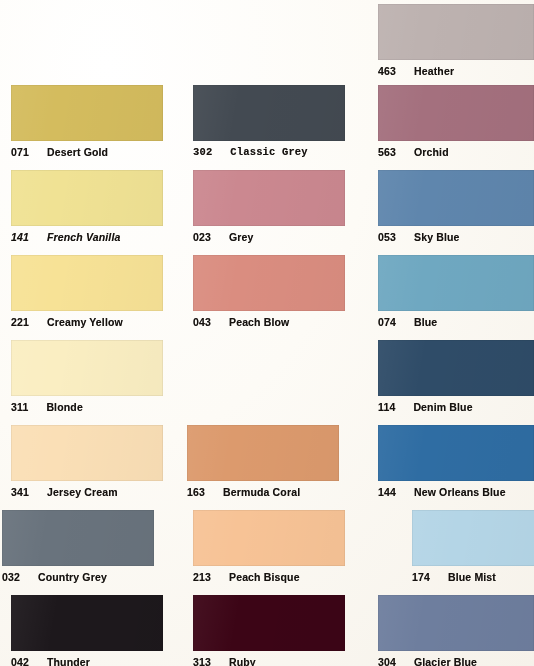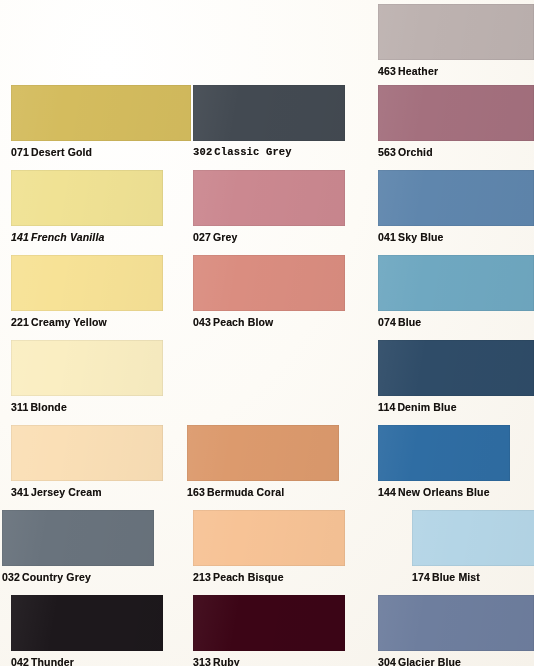--- a/index.html
+++ b/index.html
@@ -56,30 +56,30 @@
     margin-top: 5px;
     font-size: 10.5px;
     font-weight: bold;
     color: #16120f;
     letter-spacing: 0.15px;
     white-space: nowrap;
     line-height: 13px;
     text-shadow: 0 0 0.6px rgba(0,0,0,0.45);
   }
   .swatch-code {
-    margin-right: 2px;
+    margin-right: 18px;
   }
 </style>
 </head>
 <body>
 
 <div id="paper-texture"></div>
 
 <div id="chart">
-    <div class="swatch-cell" style="left: 11px; top: 85px; width: 180px;">
+    <div class="swatch-cell" style="left: 11px; top: 85px; width: 152px;">
       <div class="swatch-chip" style="height: 56px; background-color: rgb(212, 188, 94);"></div>
       <div class="swatch-label"><span class="swatch-code">071</span><span class="swatch-name">Desert Gold</span></div>
     </div>
     <div class="swatch-cell" style="left: 11px; top: 170px; width: 152px; font-style: italic;">
       <div class="swatch-chip" style="height: 56px; background-color: rgb(240, 226, 148);"></div>
       <div class="swatch-label"><span class="swatch-code">141</span><span class="swatch-name">French Vanilla</span></div>
     </div>
     <div class="swatch-cell" style="left: 11px; top: 255px; width: 152px;">
       <div class="swatch-chip" style="height: 56px; background-color: rgb(247, 226, 150);"></div>
       <div class="swatch-label"><span class="swatch-code">221</span><span class="swatch-name">Creamy Yellow</span></div>
@@ -99,21 +99,21 @@
     <div class="swatch-cell" style="left: 11px; top: 595px; width: 152px;">
       <div class="swatch-chip" style="height: 56px; background-color: rgb(29, 24, 28);"></div>
       <div class="swatch-label"><span class="swatch-code">042</span><span class="swatch-name">Thunder</span></div>
     </div>
     <div class="swatch-cell" style="left: 193px; top: 85px; width: 152px; font-family: Liberation Mono, monospace;">
       <div class="swatch-chip" style="height: 56px; background-color: rgb(67, 74, 82);"></div>
       <div class="swatch-label"><span class="swatch-code">302</span><span class="swatch-name">Classic Grey</span></div>
     </div>
     <div class="swatch-cell" style="left: 193px; top: 170px; width: 152px;">
       <div class="swatch-chip" style="height: 56px; background-color: rgb(203, 136, 144);"></div>
-      <div class="swatch-label"><span class="swatch-code">027</span><span class="swatch-name">Grey</span></div>
+      <div class="swatch-label"><span class="swatch-code">023</span><span class="swatch-name">Grey</span></div>
     </div>
     <div class="swatch-cell" style="left: 193px; top: 255px; width: 152px;">
       <div class="swatch-chip" style="height: 56px; background-color: rgb(218, 141, 128);"></div>
       <div class="swatch-label"><span class="swatch-code">043</span><span class="swatch-name">Peach Blow</span></div>
     </div>
     <div class="swatch-cell" style="left: 187px; top: 425px; width: 152px;">
       <div class="swatch-chip" style="height: 56px; background-color: rgb(220, 154, 109);"></div>
       <div class="swatch-label"><span class="swatch-code">163</span><span class="swatch-name">Bermuda Coral</span></div>
     </div>
     <div class="swatch-cell" style="left: 193px; top: 510px; width: 152px;">
@@ -127,31 +127,31 @@
     <div class="swatch-cell" style="left: 378px; top: 4px; width: 156px;">
       <div class="swatch-chip" style="height: 56px; background-color: rgb(189, 178, 176);"></div>
       <div class="swatch-label"><span class="swatch-code">463</span><span class="swatch-name">Heather</span></div>
     </div>
     <div class="swatch-cell" style="left: 378px; top: 85px; width: 156px;">
       <div class="swatch-chip" style="height: 56px; background-color: rgb(164, 112, 126);"></div>
       <div class="swatch-label"><span class="swatch-code">563</span><span class="swatch-name">Orchid</span></div>
     </div>
     <div class="swatch-cell" style="left: 378px; top: 170px; width: 156px;">
       <div class="swatch-chip" style="height: 56px; background-color: rgb(95, 134, 173);"></div>
-      <div class="swatch-label"><span class="swatch-code">041</span><span class="swatch-name">Sky Blue</span></div>
+      <div class="swatch-label"><span class="swatch-code">053</span><span class="swatch-name">Sky Blue</span></div>
     </div>
     <div class="swatch-cell" style="left: 378px; top: 255px; width: 156px;">
       <div class="swatch-chip" style="height: 56px; background-color: rgb(111, 168, 193);"></div>
       <div class="swatch-label"><span class="swatch-code">074</span><span class="swatch-name">Blue</span></div>
     </div>
     <div class="swatch-cell" style="left: 378px; top: 340px; width: 156px;">
       <div class="swatch-chip" style="height: 56px; background-color: rgb(47, 76, 104);"></div>
       <div class="swatch-label"><span class="swatch-code">114</span><span class="swatch-name">Denim Blue</span></div>
     </div>
-    <div class="swatch-cell" style="left: 378px; top: 425px; width: 132px;">
+    <div class="swatch-cell" style="left: 378px; top: 425px; width: 156px;">
       <div class="swatch-chip" style="height: 56px; background-color: rgb(47, 109, 163);"></div>
       <div class="swatch-label"><span class="swatch-code">144</span><span class="swatch-name">New Orleans Blue</span></div>
     </div>
     <div class="swatch-cell" style="left: 378px; top: 510px; width: 156px; padding-left: 34px;">
       <div class="swatch-chip" style="height: 56px; background-color: rgb(180, 213, 230);"></div>
       <div class="swatch-label"><span class="swatch-code">174</span><span class="swatch-name">Blue Mist</span></div>
     </div>
     <div class="swatch-cell" style="left: 378px; top: 595px; width: 156px;">
       <div class="swatch-chip" style="height: 56px; background-color: rgb(110, 126, 158);"></div>
       <div class="swatch-label"><span class="swatch-code">304</span><span class="swatch-name">Glacier Blue</span></div>

